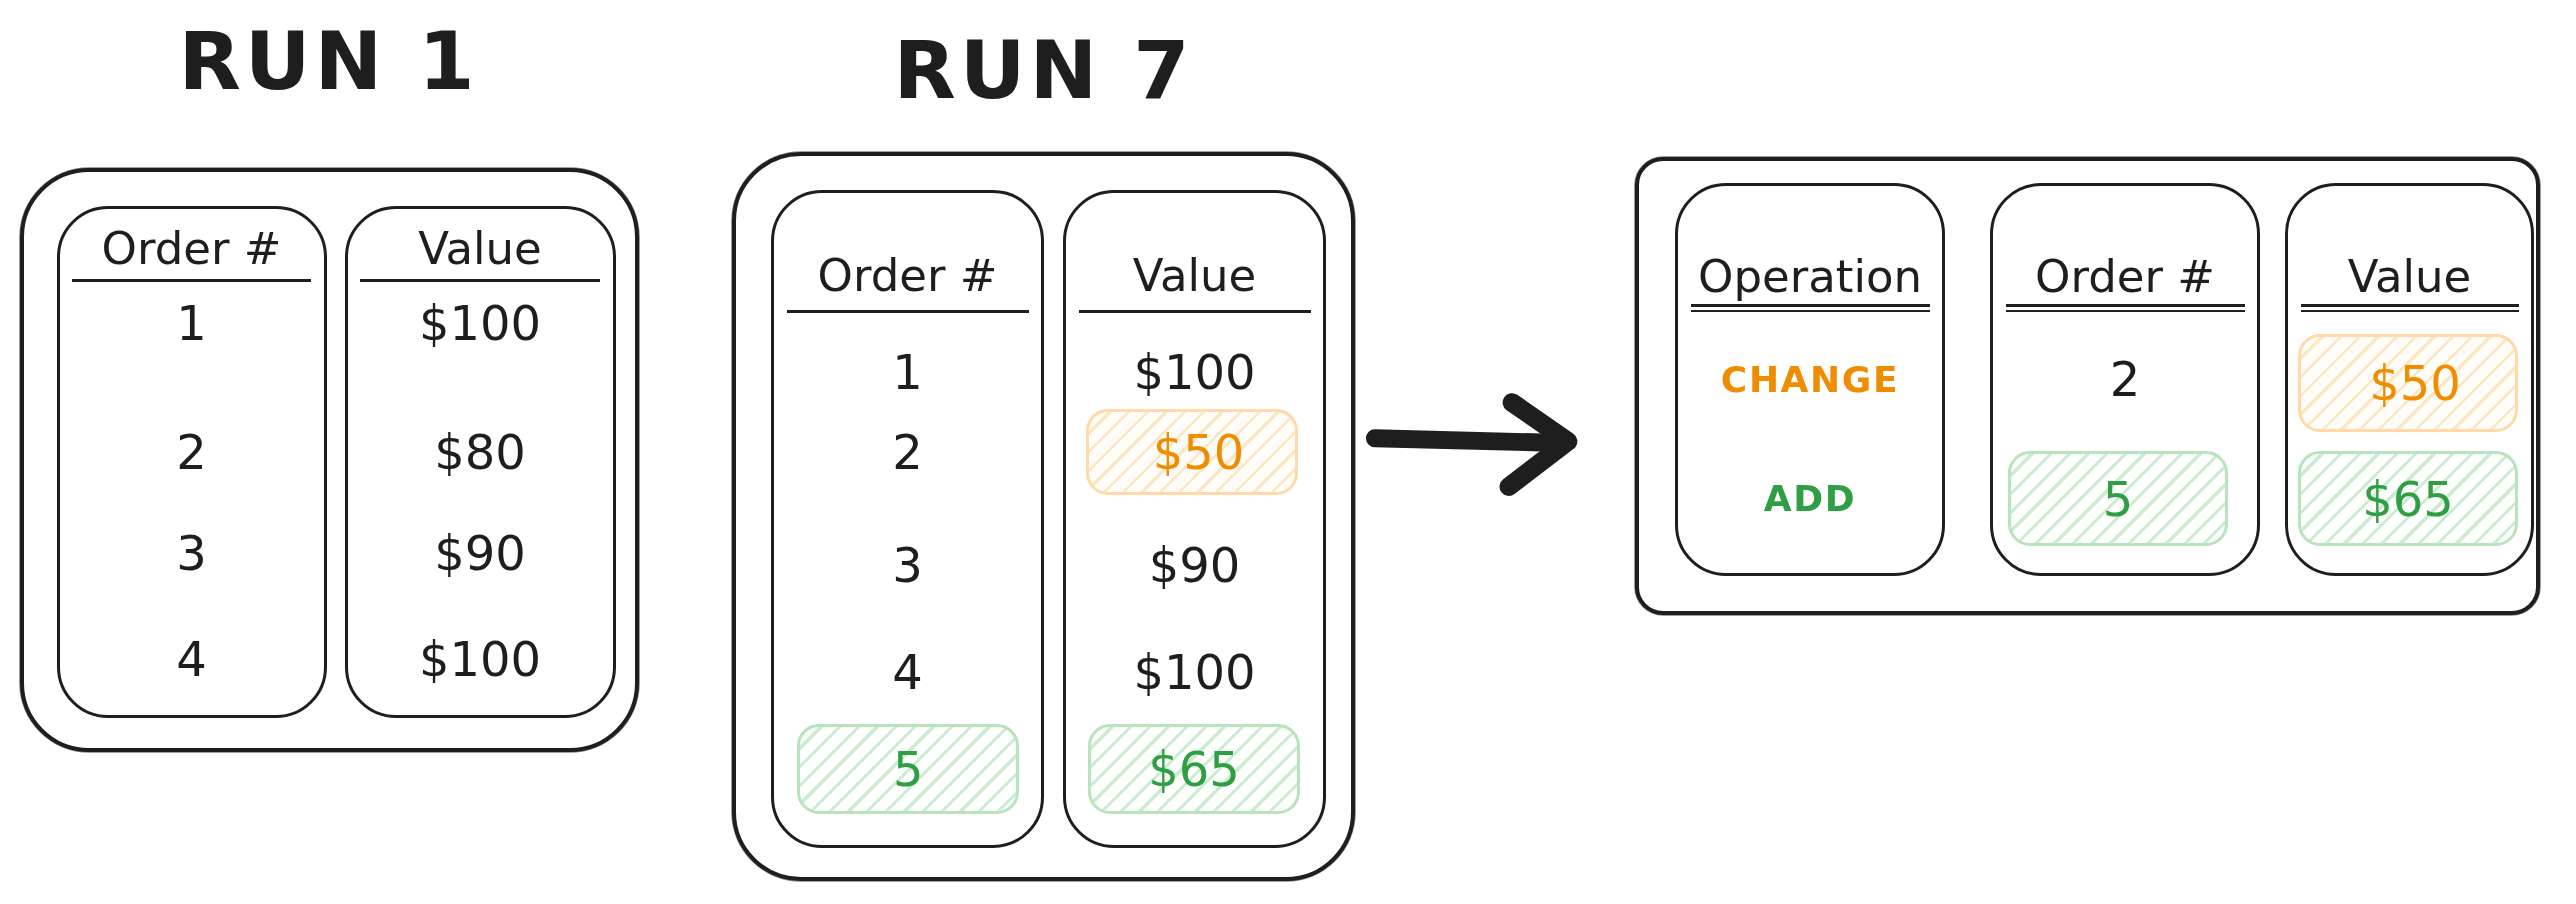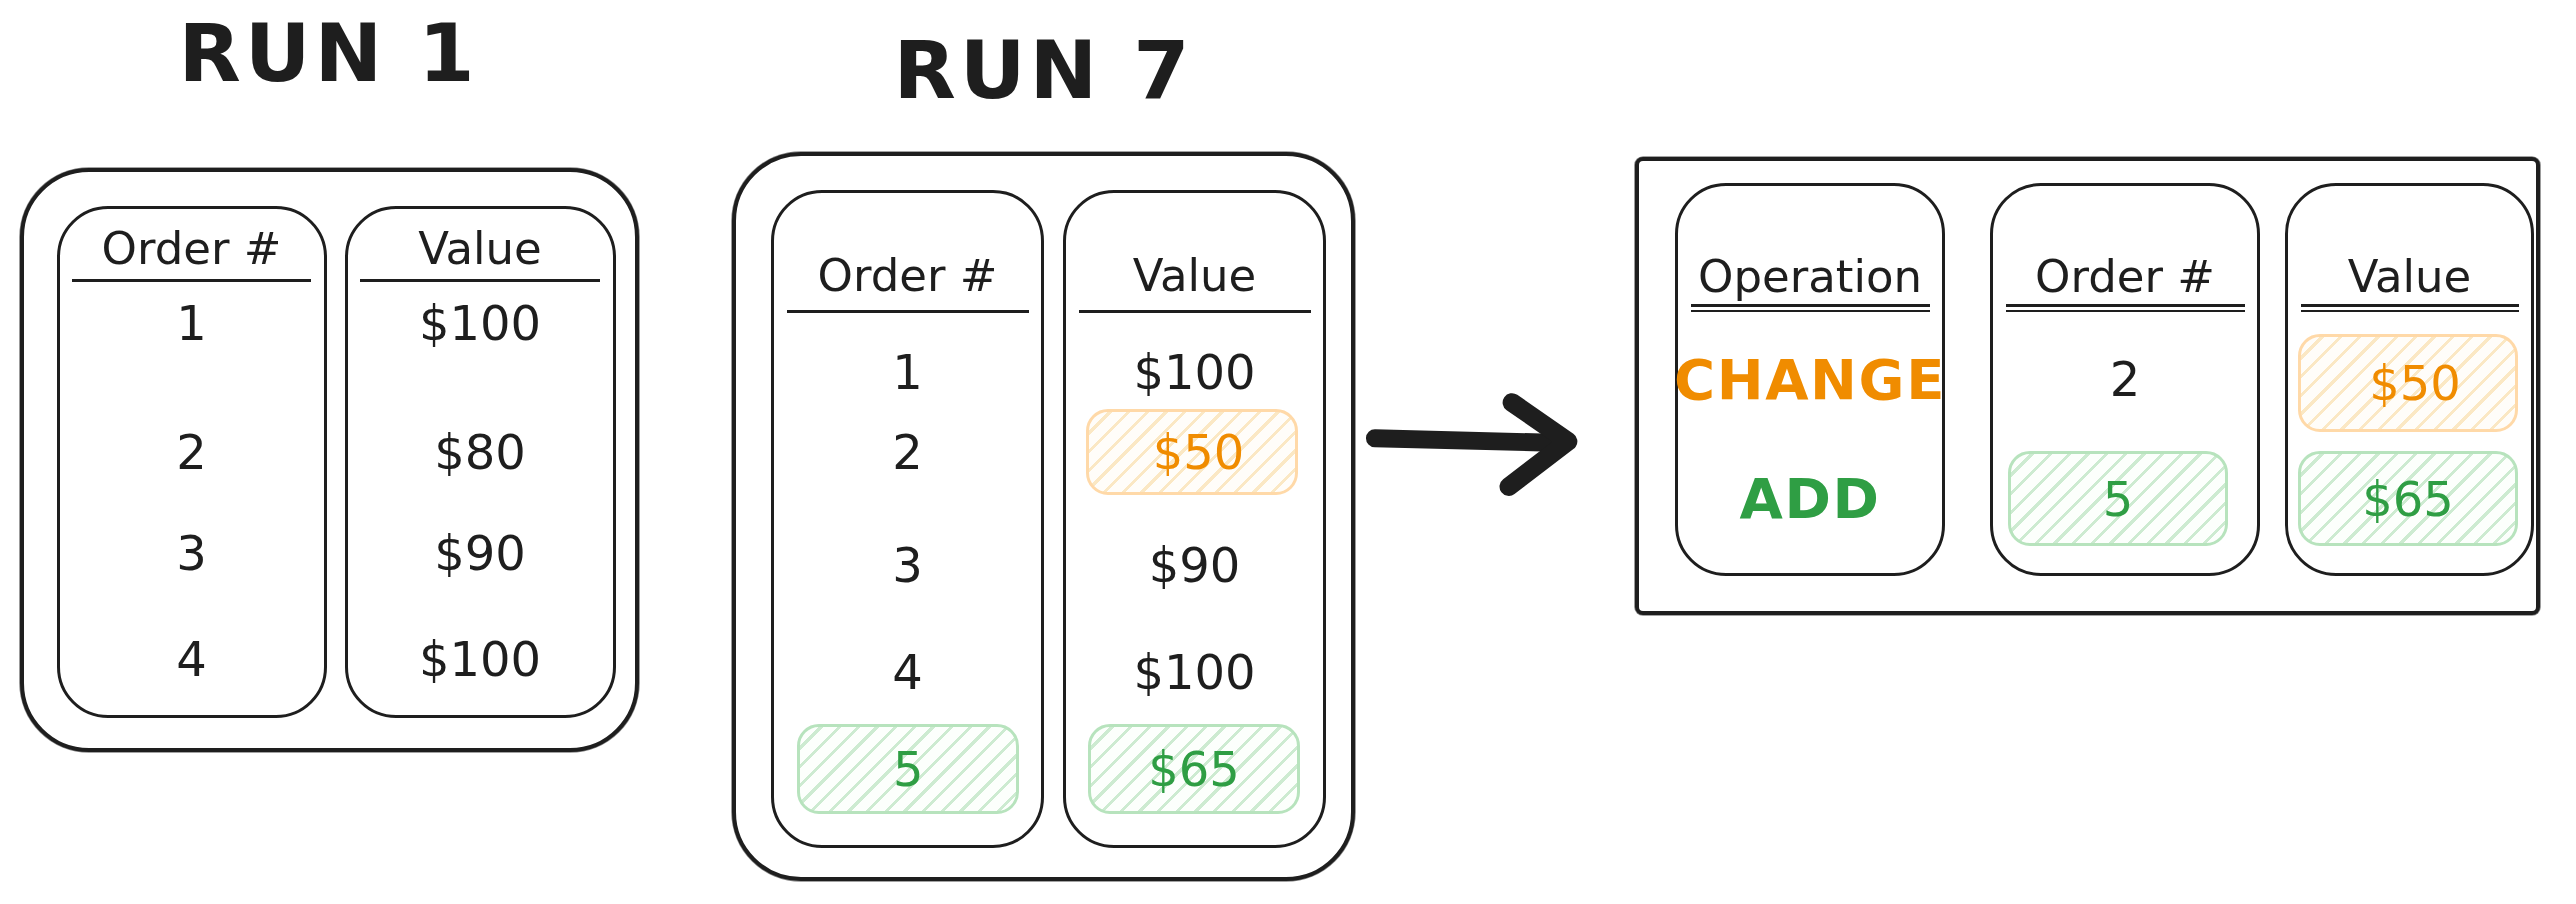--- a/index.html
+++ b/index.html
@@ -33,21 +33,21 @@
     position:absolute;left:0;right:0;display:flex;align-items:center;justify-content:center;
     font-size:45px;color:var(--ink);white-space:nowrap;
   }
   .col-rule{position:absolute;border-top:3.9px solid var(--ink);}
   .col-rule.double{border-top:3.1px solid var(--ink);border-bottom:2.3px solid var(--ink);height:7.8px;}
 
   .cell{
     position:absolute;left:0;right:0;height:70px;display:flex;align-items:center;justify-content:center;
     font-size:48px;color:var(--ink);white-space:nowrap;
   }
-  .op-cell{font-weight:700;font-size:56px;letter-spacing:1.6px;}
+  .op-cell{font-weight:700;font-size:36px;letter-spacing:1.6px;}
   .txt-orange{color:var(--orange);}
   .txt-green{color:var(--green);}
 
   .hl{
     position:absolute;display:flex;align-items:center;justify-content:center;
     border-radius:22px;font-size:48px;white-space:nowrap;
   }
   .hl-orange{
     border:3.9px solid var(--orange-border);color:var(--orange);
     background:repeating-linear-gradient(135deg,var(--orange-hatch) 0 3.1px,#fffdf9 3.1px 13.2px);
@@ -58,21 +58,21 @@
     background:repeating-linear-gradient(135deg,var(--green-hatch) 0 3.1px,#fcfffc 3.1px 13.2px);
   }
 
   .arrow{position:absolute;}
 </style>
 </head>
 <body>
 
 <div class="canvas">
 
-  <div class="diagram-title" style="left:56px;top:6px;">RUN 1</div>
+  <div class="diagram-title" style="left:56px;top:14px;">RUN 1</div>
   <div class="diagram-title" style="left:771px;top:23.4px;">RUN 7</div>
 
   <div class="tbl" style="left:19.5px;top:168px;width:619px;height:584px;">
 
     <div class="col" style="left:33px;top:34px;width:270px;height:512px;">
       <div class="col-header" style="top:0;height:78px;">Order #</div>
       <div class="col-rule" style="left:12.5px;right:12.5px;top:70px;"></div>
       <div class="cell" style="top:79px;">1</div>
       <div class="cell" style="top:208px;">2</div>
       <div class="cell" style="top:309px;">3</div>
@@ -118,21 +118,21 @@
     </div>
   </div>
 
   <div class="arrow" style="left:1364px;top:390px;width:257px;height:113px;">
     <svg width="257" height="113" viewBox="0 0 330 145" fill="none">
       <path d="M14 62 L252 68" stroke="#1e1e1e" stroke-width="23" stroke-linecap="round"></path>
       <path d="M190 16 L262 66 L186 124" stroke="#1e1e1e" stroke-width="24" stroke-linecap="round" stroke-linejoin="round"></path>
     </svg>
   </div>
 
-  <div class="tbl" style="left:1635px;top:157px;width:905px;height:458px;border-radius:8px;">
+  <div class="tbl" style="left:1635px;top:157px;width:905px;height:458px;border-radius:28px;">
 
     <div class="col" style="left:36px;top:22px;width:270px;height:393px;">
       <div class="col-header" style="top:47px;height:86px;">Operation</div>
       <div class="col-rule double" style="left:12.5px;right:12.5px;top:118px;"></div>
       <div class="cell op-cell txt-orange" style="top:158px;">CHANGE</div>
       <div class="cell op-cell txt-green" style="top:277px;">ADD</div>
     </div>
 
     <div class="col" style="left:351px;top:22px;width:270px;height:393px;">
       <div class="col-header" style="top:47px;height:86px;">Order #</div>

